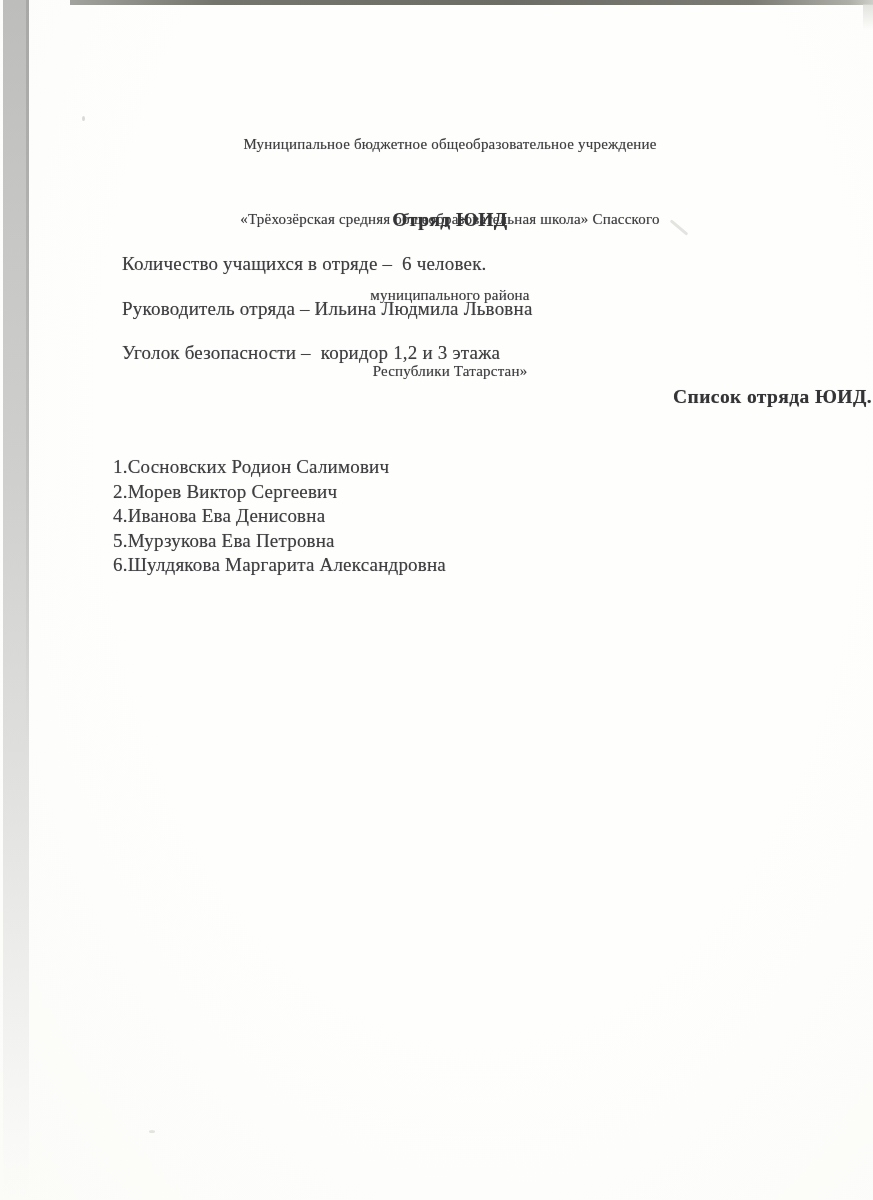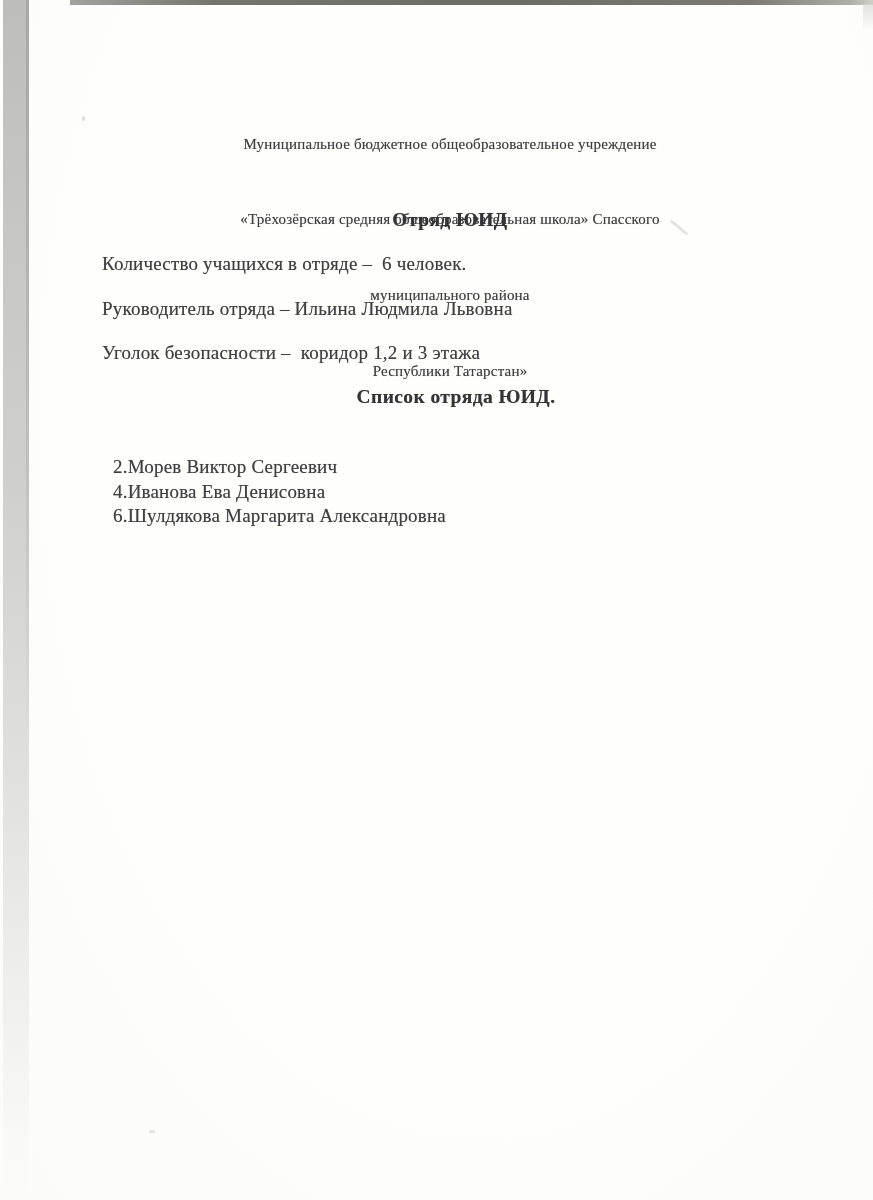--- a/index.html
+++ b/index.html
@@ -91,32 +91,32 @@
     left: 30px; top: 209px;
     width: 840px;
     text-align: center;
     font-size: 19.5px;
     font-weight: bold;
     color: #343436;
     letter-spacing: 0.4px;
   }
   .info-line {
     position: absolute;
-    left: 102px;
+    left: 122px;
     font-size: 19px;
     line-height: 23px;
   }
   .info-1 { top: 252px; }
   .info-2 { top: 297px; }
   .info-3 { top: 341px; }
   .roster-title {
     position: absolute;
     left: 40px; top: 386px;
     width: 832px;
-    text-align: center;
+    text-align: right;
     font-size: 19.5px;
     font-weight: bold;
     color: #343436;
     letter-spacing: 0.4px;
   }
   .roster {
     position: absolute;
     left: 113px; top: 455px;
     font-size: 19px;
     line-height: 24.6px;
@@ -140,22 +140,24 @@
 
   <div class="section-title txt">Отряд ЮИД</div>
 
   <div class="info-line info-1 txt">Количество учащихся в отряде –  6 человек.</div>
   <div class="info-line info-2 txt">Руководитель отряда – Ильина Людмила Львовна</div>
   <div class="info-line info-3 txt">Уголок безопасности –  коридор 1,2 и 3 этажа</div>
 
   <div class="roster-title txt">Список отряда ЮИД.</div>
 
   <div class="roster">
+    <div class="txt">1.Сосновских Родион Салимович</div>
     <div class="txt">2.Морев Виктор Сергеевич</div>
     <div class="txt">4.Иванова Ева Денисовна</div>
+    <div class="txt">5.Мурзукова Ева Петровна</div>
     <div class="txt">6.Шулдякова Маргарита Александровна</div>
   </div>
 
   <div class="speck-1"></div>
   <div class="speck-2"></div>
   <div class="speck-3"></div>
 
 </div>
 
 </body></html>

